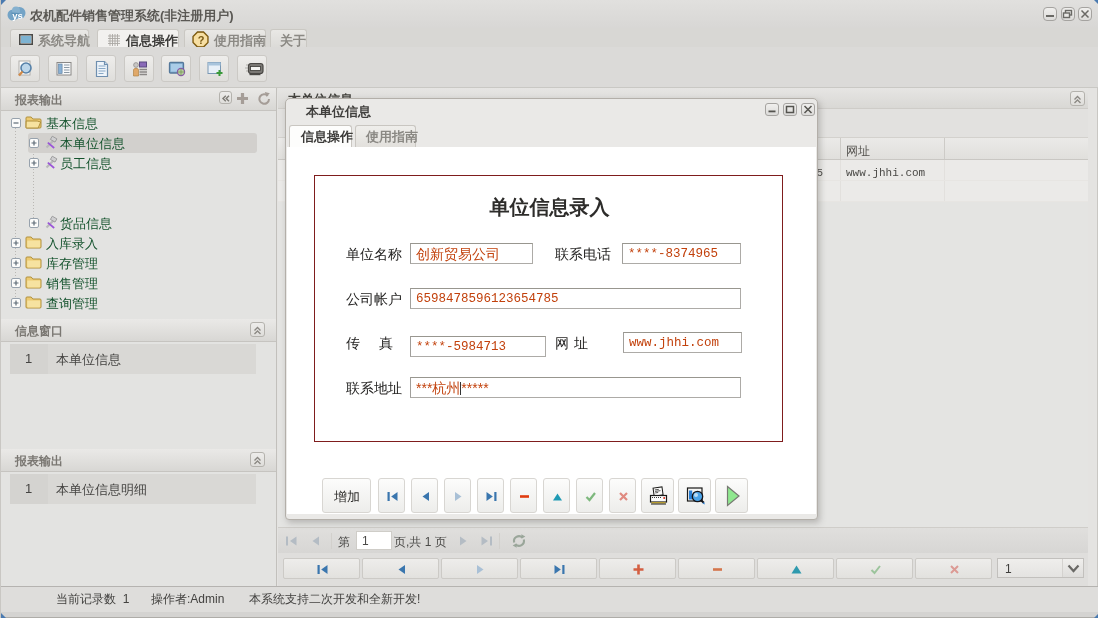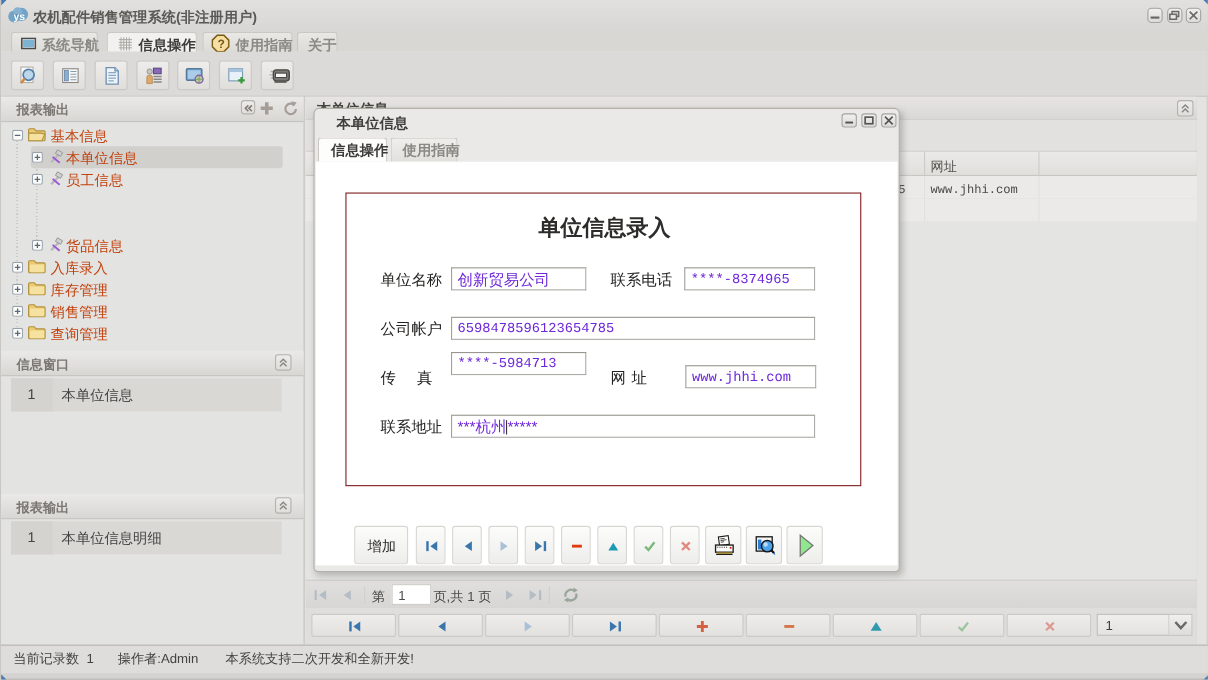--- a/index.html
+++ b/index.html
@@ -27,21 +27,21 @@
 .toolbar { position:absolute; left:0; top:47px; width:1098px; height:41px; background:#dbdad8; border-bottom:1px solid #c9c8c4; }
 .tbtn { position:absolute; top:8px; width:30px; height:27px; border:1px solid #cbc9c5; border-radius:3px;
   background:linear-gradient(#eeedeb,#dfdedb); }
 .tbtn svg { position:absolute; left:6px; top:4px; }
 
 
 .left { position:absolute; left:0; top:88px; width:276px; height:498px; background:#e3e3e1; border-right:1px solid #c2c0bc; }
 .phead { position:absolute; left:0; width:275px; height:23px; background:linear-gradient(#eae9e7,#d8d7d4); border-bottom:1px solid #c6c4c0; }
 .phead .ptitle { position:absolute; left:14px; top:4px; font-size:12px; font-weight:bold; color:#7a7772; }
 .chevbtn { position:absolute; width:15px; height:15px; border:1px solid #b4b2ad; border-radius:3px; background:linear-gradient(#edecea,#dfdedb); }
-.treerow { position:absolute; left:0; width:276px; height:20px; font-size:13px; color:#c2410c; }
+.treerow { position:absolute; left:0; width:276px; height:20px; font-size:13px; color:#14532d; }
 .treerow .lbl { position:absolute; top:2px; }
 .listrow { position:absolute; background:#d8d7d4; font-size:13px; color:#454442; }
 
 
 .center { position:absolute; left:277px; top:88px; width:810px; height:498px; background:#e3e2e0; border-right:1px solid #cbc9c5; }
 .gridhead { position:absolute; left:0; top:49px; width:810px; height:23px;
   background:linear-gradient(#ebeae8,#e0dfdc); border-top:1px solid #d3d1cd; border-bottom:1px solid #c9c7c3; }
 .gridbody { position:absolute; left:0; top:72px; width:810px; height:367px; background:#e4e4e2; }
 .gcell { position:absolute; font-size:12px; color:#4a4946; }
 .gmono { font-size:11px !important; }
@@ -49,34 +49,34 @@
 
 .pager { position:absolute; left:277px; top:527px; width:810px; height:26px; background:linear-gradient(#e0dfdd,#d7d6d4); border-top:1px solid #cfcdc9; font-size:12px; color:#4b4a48; }
 
 .navrow { position:absolute; left:277px; top:553px; width:810px; height:33px; background:#dfdedc; }
 .navbtn { position:absolute; top:5px; width:77px; height:21px; border:1px solid #cccac6; border-radius:2px;
   background:linear-gradient(#eeedeb,#e2e1de); }
 .navbtn svg { position:absolute; left:32px; top:4px; }
 
 
 .statusbar { position:absolute; left:0; top:586px; width:1098px; height:26px; background:#dedddb; border-top:1px solid #b5b3b0; font-size:12px; color:#434240; }
-.statusbar div { position:absolute; top:4px; }
+.statusbar div { position:absolute; top:4px;margin-left:44px; }
 .bottomstrip { position:absolute; left:0; top:612px; width:1098px; height:6px; background:#d4d3d1; border-bottom:1px solid #aeaca8; }
 
 
 .dialog { position:absolute; left:284px; top:98px; width:533px; height:422px;
   background:#eae9e7; border:1px solid #b3afa9; border-radius:5px 5px 4px 4px;
   box-shadow:2px 3px 6px rgba(100,98,95,.35); }
 .dlg-title { position:absolute; left:20px; top:4px; font-size:13px; font-weight:bold; color:#403f3d; }
 .dlg-tab { position:absolute; top:26px; height:22px; border:1px solid #c9c6c1; border-bottom:none; border-radius:3px 3px 0 0;
   background:linear-gradient(#efeeeb,#e2e0dc); font-size:13px; font-weight:bold; color:#8b8984; }
 .dlg-body { position:absolute; left:1px; top:48px; width:529px; height:367px; background:#fff; }
 .fieldset { position:absolute; left:27px; top:28px; width:469px; height:267px; border:1px solid #7f1d1d; background:#fff; }
 .flabel { position:absolute; font-size:14px; color:#242322; }
-.finput { position:absolute; height:21px; border:1px solid #adaba7; border-top-color:#98968f; border-left-color:#a19f9b; background:#fff; font-size:14px; color:#6d28d9; }
+.finput { position:absolute; height:21px; border:1px solid #adaba7; border-top-color:#98968f; border-left-color:#a19f9b; background:#fff; font-size:14px; color:#c2410c; }
 .finput span { position:absolute; left:5px; top:2px; white-space:nowrap; }
 .dbtn { position:absolute; top:331px; height:35px; border:1px solid #d8d6d2; border-radius:3px; background:linear-gradient(#fcfcfb,#ededeb); }
 </style>
 </head>
 <body>
 <div class="app">
 
   <div class="titlebar">
     <svg class="abs" style="left:6px;top:6px" width="20" height="16" viewBox="0 0 20 16">
       <circle cx="6" cy="9" r="5.5" fill="#73a3c6"></circle>
@@ -474,21 +474,21 @@
         <div class="flabel" style="left:240px;top:70px">联系电话</div>
         <div class="finput" style="left:307px;top:67px;width:119px">
             <span style="font-family:'Liberation Mono',monospace;font-size:12.5px;top:3px">****-8374965</span>
           </div>
         <div class="flabel" style="left:31px;top:115px">公司帐户</div>
         <div class="finput" style="left:95px;top:112px;width:331px">
             <span style="font-family:'Liberation Mono',monospace;font-size:12.5px;top:3px">6598478596123654785</span>
           </div>
         <div class="flabel" style="left:31px;top:159px">传</div>
         <div class="flabel" style="left:64px;top:159px">真</div>
-        <div class="finput" style="left:95px;top:144px;width:123px">
+        <div class="finput" style="left:95px;top:160px;width:136px">
             <span style="font-family:'Liberation Mono',monospace;font-size:12.5px;top:3px">****-5984713</span>
           </div>
         <div class="flabel" style="left:240px;top:159px">网</div>
         <div class="flabel" style="left:259px;top:159px">址</div>
         <div class="finput" style="left:308px;top:156px;width:119px">
             <span style="font-family:'Liberation Mono',monospace;font-size:12.5px;top:3px">www.jhhi.com</span>
           </div>
         <div class="flabel" style="left:31px;top:204px">联系地址</div>
         <div class="finput" style="left:95px;top:201px;width:331px">
             <span>***杭州<span style="position:static;display:inline-block;width:1px;height:13px;background:#333;vertical-align:-2px"></span>*****</span>

